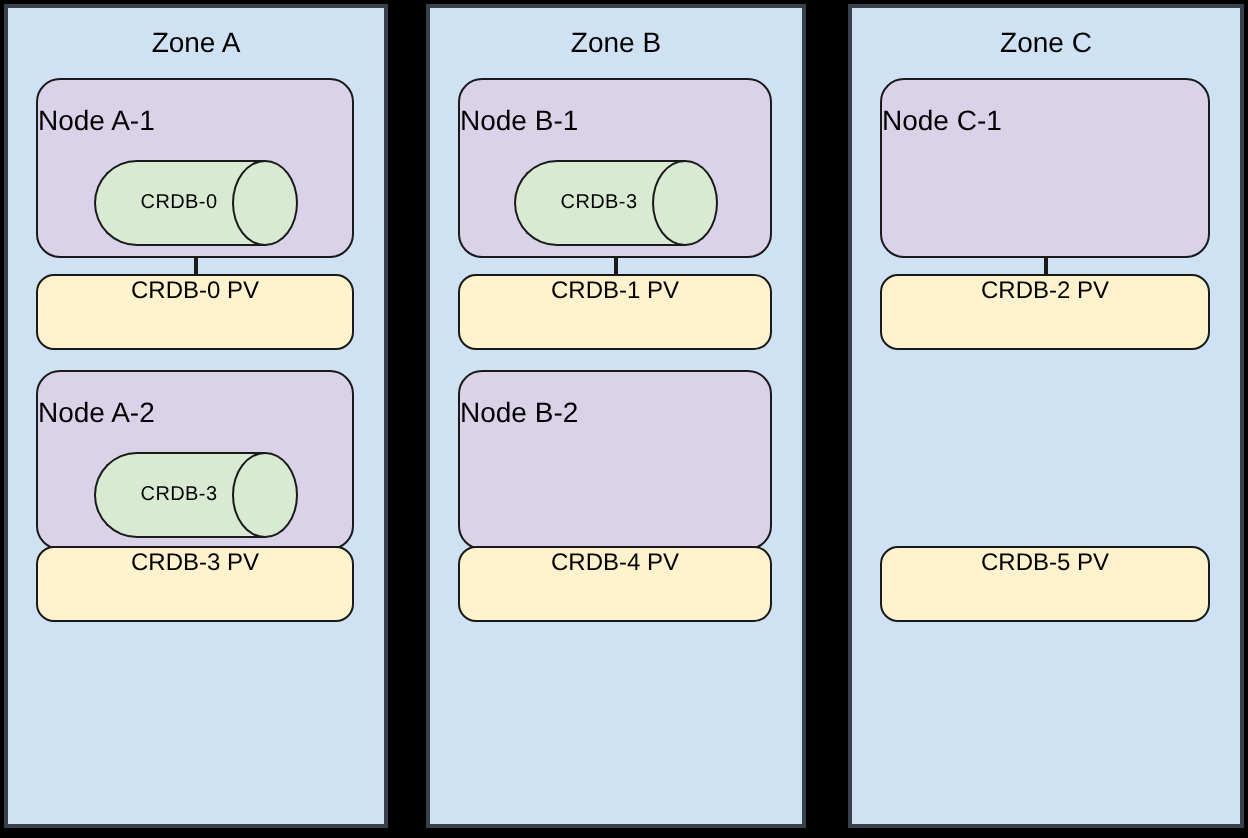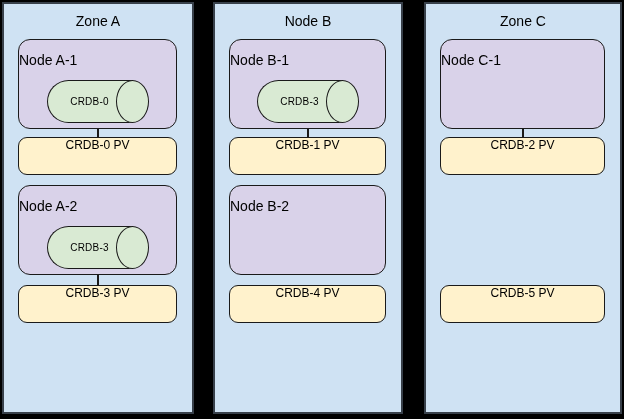--- a/index.html
+++ b/index.html
@@ -110,21 +110,21 @@
     height: 38px;
     background: var(--pv-fill);
     border: 1px solid var(--node-border);
     border-radius: 9px;
     display: flex;
     align-items: flex-start;
     justify-content: center;
     font-size: 12px;
   }
   .pv-slot1 { top: 133px; }
-  .pv-slot2 { top: 281px; }
+  .pv-slot2 { top: 269px; }
 </style>
 </head>
 <body>
 
 <div class="canvas">
 
   <div class="zone zone-a">
     <div class="zone-label">Zone A</div>
 
     <div class="node node-slot1">
@@ -148,21 +148,21 @@
         <div class="cyl-label">CRDB-3</div>
       </div>
     </div>
     <div class="connector connector-slot2"></div>
     <div class="pv pv-slot2">
       <span>CRDB-3 PV</span>
     </div>
   </div>
 
   <div class="zone zone-b">
-    <div class="zone-label">Node B</div>
+    <div class="zone-label">Zone B</div>
 
     <div class="node node-slot1">
       <div class="node-label">Node B-1</div>
       <div class="cylinder">
         <div class="cyl-body"></div>
         <div class="cyl-cap"></div>
         <div class="cyl-label">CRDB-3</div>
       </div>
     </div>
     <div class="connector connector-slot1"></div>

